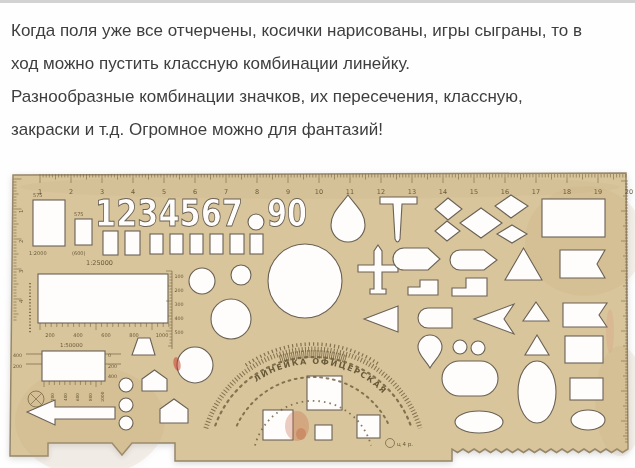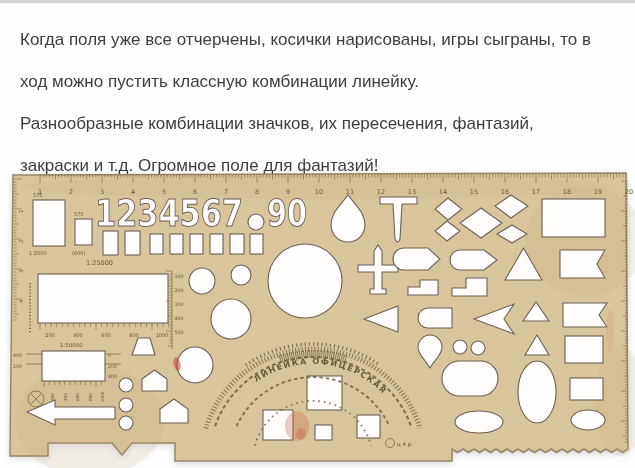--- a/index.html
+++ b/index.html
@@ -1,38 +1,38 @@
 <!DOCTYPE html>
 <html><head>
 <meta charset="utf-8">
 <style>
   html,body{margin:0;padding:0}
   body{width:635px;height:468px;background:#ffffff;overflow:hidden}
   .page{position:relative;width:635px;height:468px;background:#fefefe;
         border-top:3px solid #d2d2d2;box-sizing:border-box}
   .article{padding:9px 4px 0 7px;font-family:"Liberation Sans",sans-serif;
            font-size:17px;line-height:29px;color:#3e3e3e}
-  .article p{margin:13px;white-space:nowrap}
+  .article p{margin:4px;white-space:nowrap}
   .stencil-wrap{margin:0;position:absolute;left:0;top:168px;width:635px;height:300px}
   svg{display:block;filter:drop-shadow(0 2px 3px rgba(0,0,0,0.15))}
   .body{fill:#d9c59c;stroke:#97876a;stroke-width:1.5}
   .cut{fill:#fefdfb;stroke:#6a6155;stroke-width:1.1}
   text.cut{stroke-width:1;font-weight:700;font-family:"DejaVu Sans",sans-serif}
   .mkt{fill:#5c4e2f;font-family:"DejaVu Sans",sans-serif;opacity:.9}
   .mka{fill:none;stroke:#6d5d3c;opacity:.8}
 </style>
 </head>
 <body>
 
 <div class="page">
   <div class="article">
     <p>Когда поля уже все отчерчены, косички нарисованы, игры сыграны, то в</p>
     <p>ход можно пустить классную комбинации линейку.</p>
-    <p>Разнообразные комбинации значков, их пересечения, фантазий,</p>
-    <p>закраски и т.д. Огромное поле для фантазий!</p>
+    <p>Разнообразные комбинации значков, их пересечения, классную,</p>
+    <p>закраски и т.д. Огромное можно для фантазий!</p>
   </div>
   <figure class="stencil-wrap">
     <svg viewBox="0 0 635 300" width="635" height="300" xmlns="http://www.w3.org/2000/svg">
         <path d="M13,4 L626,2 L628,278 l-5.5,3.5 l-5.5,-3.5 l-5.5,3.5 l-5.5,-3.5 l-5.5,3.5 l-5.5,-3.5 l-5.5,3.5 l-5.5,-3.5 l-5.5,3.5 l-5.5,-3.5 l-5.5,3.5 l-5.5,-3.5 l-5.5,3.5 l-5.5,-3.5 l-5.5,3.5 l-5.5,-3.5 l-5.5,3.5 l-5.5,-3.5 l-5.5,3.5 l-5.5,-3.5 l-5.5,3.5 l-5.5,-3.5 l-5.5,3.5 l-5.5,-3.5 l-5.5,3.5 l-5.5,-3.5 l-5.5,3.5 l-5.5,-3.5 l-5.5,3.5 l-5.5,-3.5 l-5.5,3.5 l-5.5,-3.5 L452,290 L175,290 L175,272 L132,272 L122,284 L112,272 L48,272 L48,285 L10,285 Z" class="body"></path>
         <ellipse cx="90" cy="250" rx="75" ry="55" fill="#c2a878" opacity="0.15"></ellipse>
         <ellipse cx="585" cy="70" rx="60" ry="55" fill="#c2a878" opacity="0.15"></ellipse>
         <ellipse cx="320" cy="16" rx="300" ry="12" fill="#bfa678" opacity="0.12"></ellipse>
         <ellipse cx="620" cy="230" rx="25" ry="55" fill="#c2a878" opacity="0.15"></ellipse>
         <rect class="cut" x="33" y="29" width="32" height="46"></rect>
         <rect class="cut" x="75" y="48" width="17" height="26"></rect>

